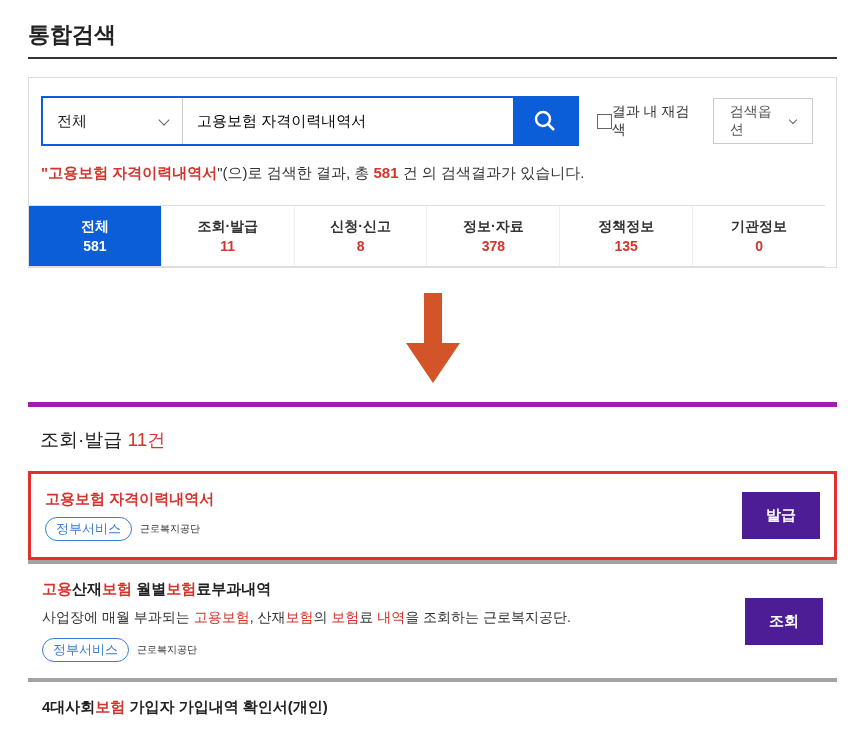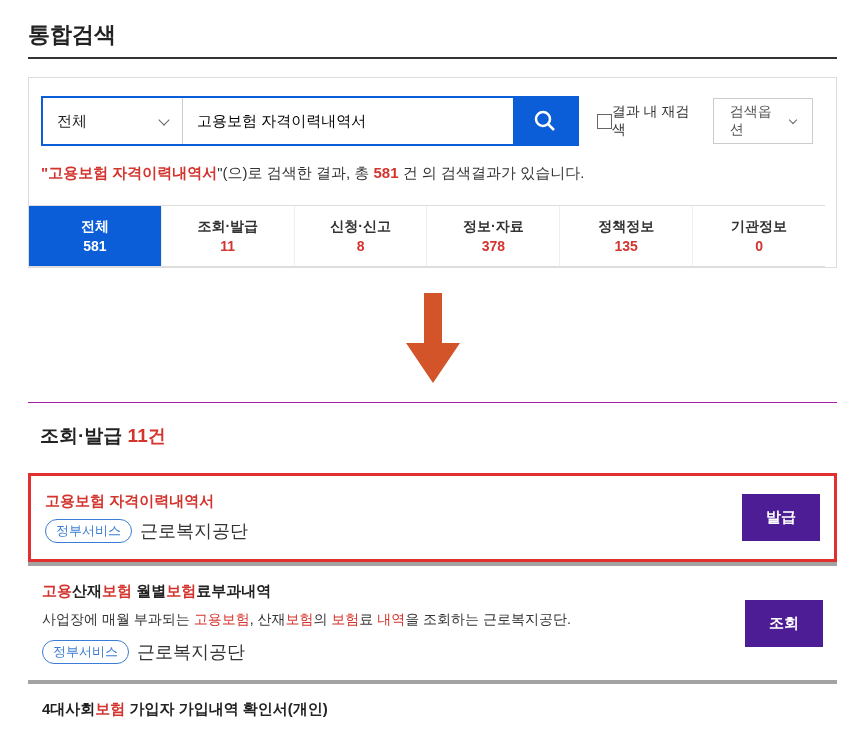--- a/index.html
+++ b/index.html
@@ -19,32 +19,32 @@
     .result-line { font-size: 15px; color: #333; margin: 0 12px 22px; }
     .result-line .hl { color: #d4342e; font-weight: bold; }
     .tabs { display: flex; border-top: 1px solid #ddd; }
     .tab { flex: 1; text-align: center; padding: 12px 4px; border-bottom: 1px solid #ddd; border-right: 1px solid #eee; cursor: pointer; }
     .tab:last-child { border-right: none; }
     .tab-label { font-size: 14px; color: #333; font-weight: bold; }
     .tab-count { font-size: 14px; color: #d4342e; font-weight: bold; margin-top: 2px; }
     .tab.active { background: #0b5ed7; }
     .tab.active .tab-label, .tab.active .tab-count { color: #fff; }
     .arrow-wrap { text-align: center; margin: 18px 0 10px; }
-    .section-title { border-top: 1px solid #a21caf; padding: 20px 12px 24px; font-size: 19px; font-weight: bold; color: #222; }
+    .section-title { border-top: 5px solid #a21caf; padding: 20px 12px 18px; font-size: 19px; font-weight: normal; color: #222; }
     .section-title .cnt { color: #d4342e; }
     .section-title .cnt-unit { font-size: 18px; }
     .item { border-top: 4px solid #a3a3a3; padding: 16px 14px; display: flex; align-items: center; }
     .item-body { flex: 1; }
     .item-title { font-size: 15px; color: #222; font-weight: bold; margin-bottom: 8px; }
     .item-title .hl { color: #d4342e; }
     .item-desc { font-size: 14px; color: #333; margin-bottom: 10px; line-height: 1.5; }
     .item-desc .hl { color: #d4342e; }
     .item-meta { display: flex; align-items: center; gap: 8px; }
     .badge { border: 1px solid #3b7dd4; color: #3b7dd4; border-radius: 14px; padding: 2px 10px; font-size: 13px; }
-    .org { font-size: 18px; color: #333; }
+    .org { font-size: 10px; color: #333; }
     .action-btn { background: #4c1d95; color: #fff; font-size: 15px; font-weight: bold; padding: 14px 24px; cursor: pointer; border: none; }
     .item.highlighted { border: 3px solid #e03030; }
     .chevron { display: inline-block; width: 8px; height: 8px; border-right: 1.5px solid #666; border-bottom: 1.5px solid #666; transform: rotate(45deg); margin-top: -3px; }
     .chevron-small { width: 6px; height: 6px; }
     svg.arrow { width: 70px; height: 100px; }
   </style>
 </head>
 <body>
 
 <div class="container">

